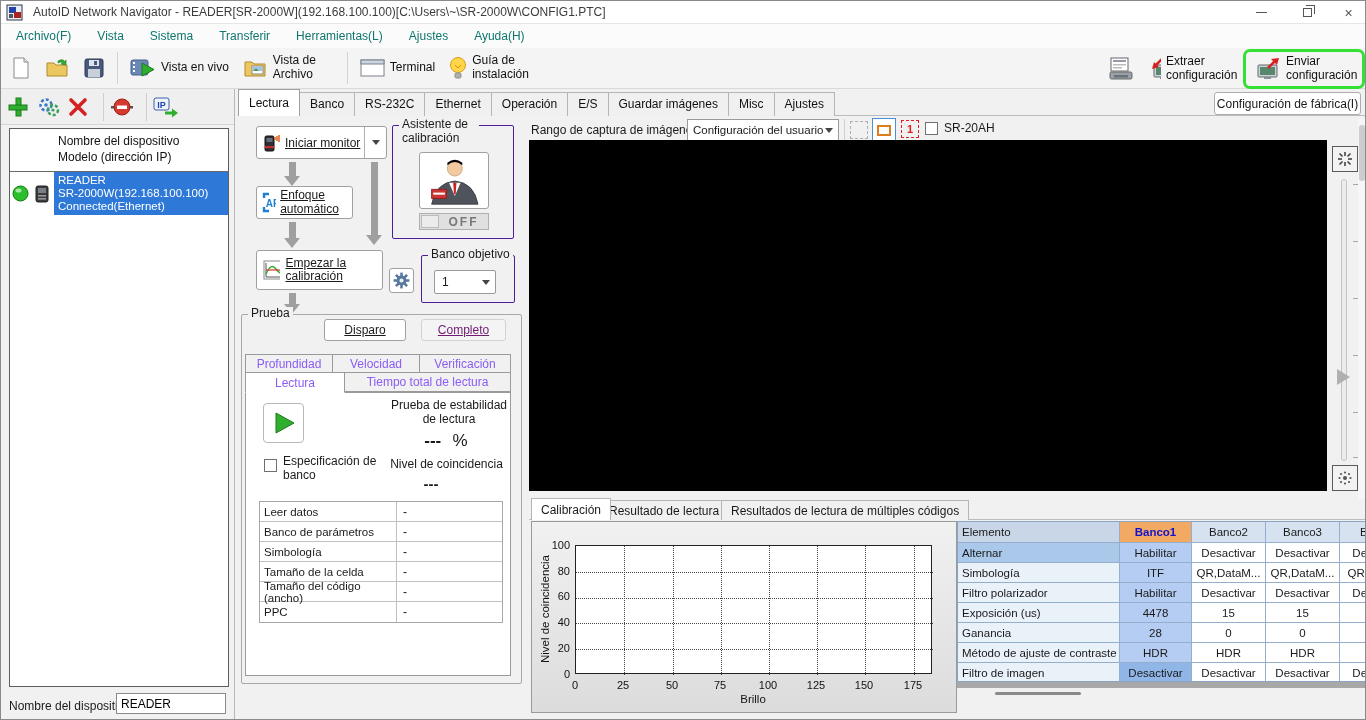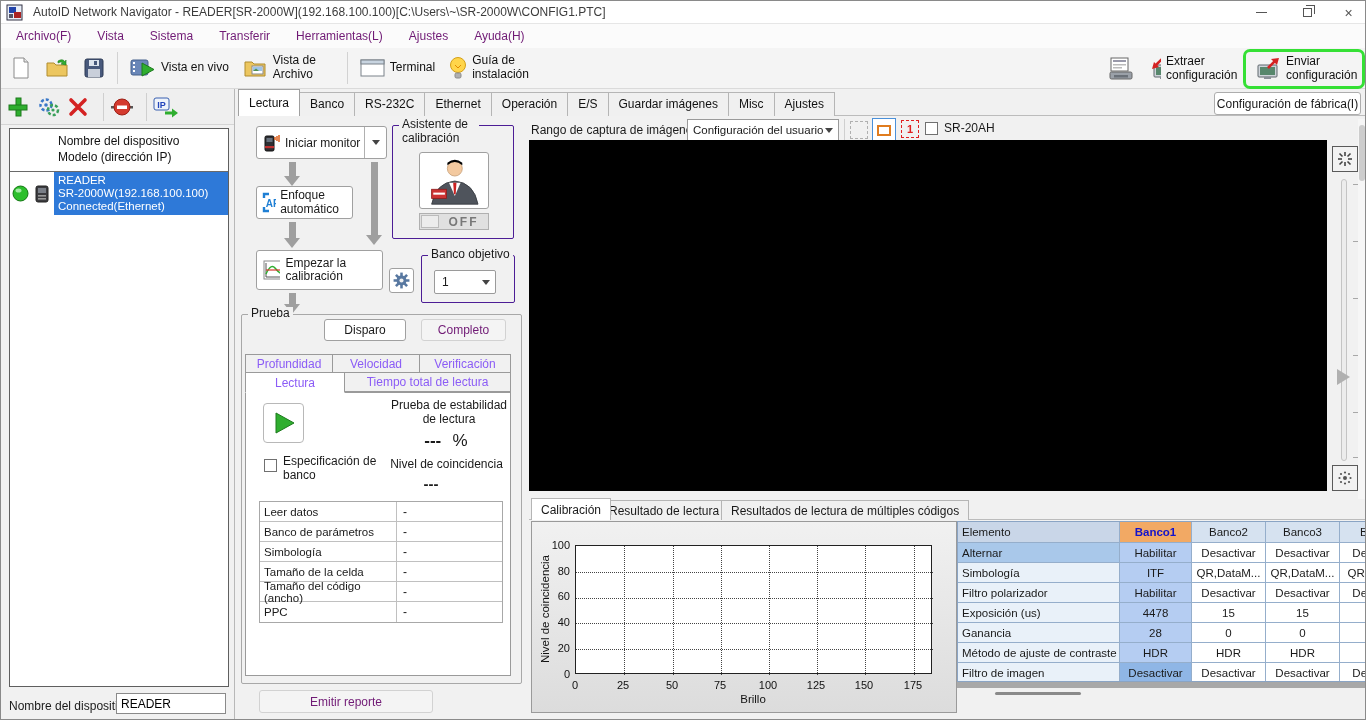--- a/index.html
+++ b/index.html
@@ -12,21 +12,21 @@
   #titlebar { left:0; top:0; width:1366px; height:23px; background:#fff; border-bottom:1px solid #e6e6e6; display:flex; align-items:center; }
   #title-text { margin-left:6px; color:#3c3c3c; font-size:12px; white-space:nowrap; }
   .winbtn { position:absolute; top:0; width:46px; height:23px; display:flex; align-items:center; justify-content:center; color:#555; }
   .min-glyph { width:11px; height:1px; background:#555; display:inline-block; }
   .restore-glyph { position:relative; width:9px; height:9px; border:1px solid #555; background:#fff; }
   .restore-glyph::before { content:''; position:absolute; left:2px; top:-4px; width:8px; height:8px; border:1px solid #555; border-left:none; border-bottom:none; }
   .close-glyph { font-size:14px; line-height:1; }
 
   
   #menubar { left:0; top:23px; width:1366px; height:24px; background:#fbfbfb; display:flex; align-items:center; padding-left:2px; }
-  .menu-item { padding:3px 13px; color:#701a75; }
+  .menu-item { padding:3px 13px; color:#0f766e; }
 
   
   #toolbar { left:0; top:47px; width:1366px; height:41px; background:#f4f4f4; border-bottom:1px solid #dadada; display:flex; align-items:center; }
   .tb-sep { width:1px; height:32px; background:#d2d2d2; margin:0 5px; }
   .tb-btn { display:flex; align-items:center; gap:5px; padding:3px 7px; height:38px; border-radius:3px; }
   .tb-label { line-height:1.15; color:#111; }
   .tb-label.two { max-width:62px; }
   #tb-right { position:absolute; right:2px; top:0; height:41px; display:flex; align-items:center; }
   #send-highlight { border:3px solid #35e035; border-radius:7px; padding:1px 3px; margin-left:4px; display:flex; align-items:center; height:40px; background:#f4f4f4; }
 
@@ -45,21 +45,21 @@
   #main-divider { left:233px; top:88px; width:1px; height:632px; background:#b8b8b8; }
 
   
   #maintabbar { left:237px; top:88px; width:960px; height:27px; display:flex; align-items:flex-end; }
   .mtab { background:#f0f0f0; border:1px solid #b5b5b5; border-bottom:none; padding:4px 10px 4px 10px; height:24px; margin-right:-1px; color:#111; }
   .mtab.active { background:#fff; height:27px; padding-top:6px; border-color:#a0a0a0; z-index:3; }
   #tabbar-line { left:237px; top:114px; width:1129px; height:1px; background:#bcbcbc; }
   #factory-btn { left:1213px; top:91px; width:147px; height:23px; background:#fff; border:1px solid #adadad; border-radius:3px; display:flex; align-items:center; justify-content:center; }
 
   
-  .btn3d { background:#fff; border:1px solid #a0a0a0; border-radius:3px; display:flex; align-items:center; }
+  .btn3d { background:#fff; border:1px solid #a0a0a0; border-radius:3px; display:flex; align-items:center;text-decoration:underline; }
   .btn3d.disabled { background:#f4f4f4; border-color:#d2d2d2; color:#701a75; }
   .flow-arrow { position:absolute; width:7px; background:#9f9f9f; }
   .flow-arrow::after { content:''; position:absolute; left:-5px; bottom:-9px; border-left:8px solid transparent; border-right:8px solid transparent; border-top:10px solid #9f9f9f; }
   .gbox { position:absolute; border:1px solid #4c1d95; border-radius:2px; }
   .glabel { position:absolute; top:-8px; left:6px; background:#f1f1f1; padding:0 3px; line-height:1.15; }
   .caret { display:inline-block; width:0; height:0; border:4px solid transparent; border-top:5px solid #444; margin-top:5px; }
 
   
   .ptab { position:absolute; background:#f1f1f1; border:1px solid #9a9a9a; display:flex; align-items:center; justify-content:center; color:#8b5cf6; }
   .ptab.active { background:#fff; border-bottom:1px solid #fff; z-index:2; }
@@ -483,23 +483,20 @@
     <div class="res-row">
         <span class="rl">Tamaño del código (ancho)</span>
         <span class="rv">-</span>
       </div>
     <div class="res-row">
         <span class="rl">PPC</span>
         <span class="rv">-</span>
       </div>
   </div>
 
-  <div class="abs btn3d disabled" style="left:258px;top:689px;width:174px;height:23px;justify-content:center">
-    <span>Emitir reporte</span>
-  </div>
 
   <div class="abs" style="left:530px;top:122px">Rango de captura de imágenes</div>
   <div class="abs" style="left:686px;top:118px;width:152px;height:22px;background:#fff;border:1px solid #9a9a9a;display:flex;align-items:center">
     <span style="padding-left:5px;flex:1;font-size:11.5px;white-space:nowrap">Configuración del usuario</span>
     <span class="caret" style="margin:4px 5px 0 0"></span>
   </div>
   <div class="abs" style="left:843px;top:118px;width:1px;height:22px;background:#cfcfcf"></div>
   <div class="abs" style="left:849px;top:120px;width:18px;height:18px;border:1px dashed #b0b0b0"></div>
   <div class="abs" style="left:871px;top:117px;width:24px;height:24px;border:1px solid #4a90d9;background:#fff;display:flex;align-items:center;justify-content:center">
     <span style="width:14px;height:11px;border:2px solid #e07c1e;display:inline-block"></span>

